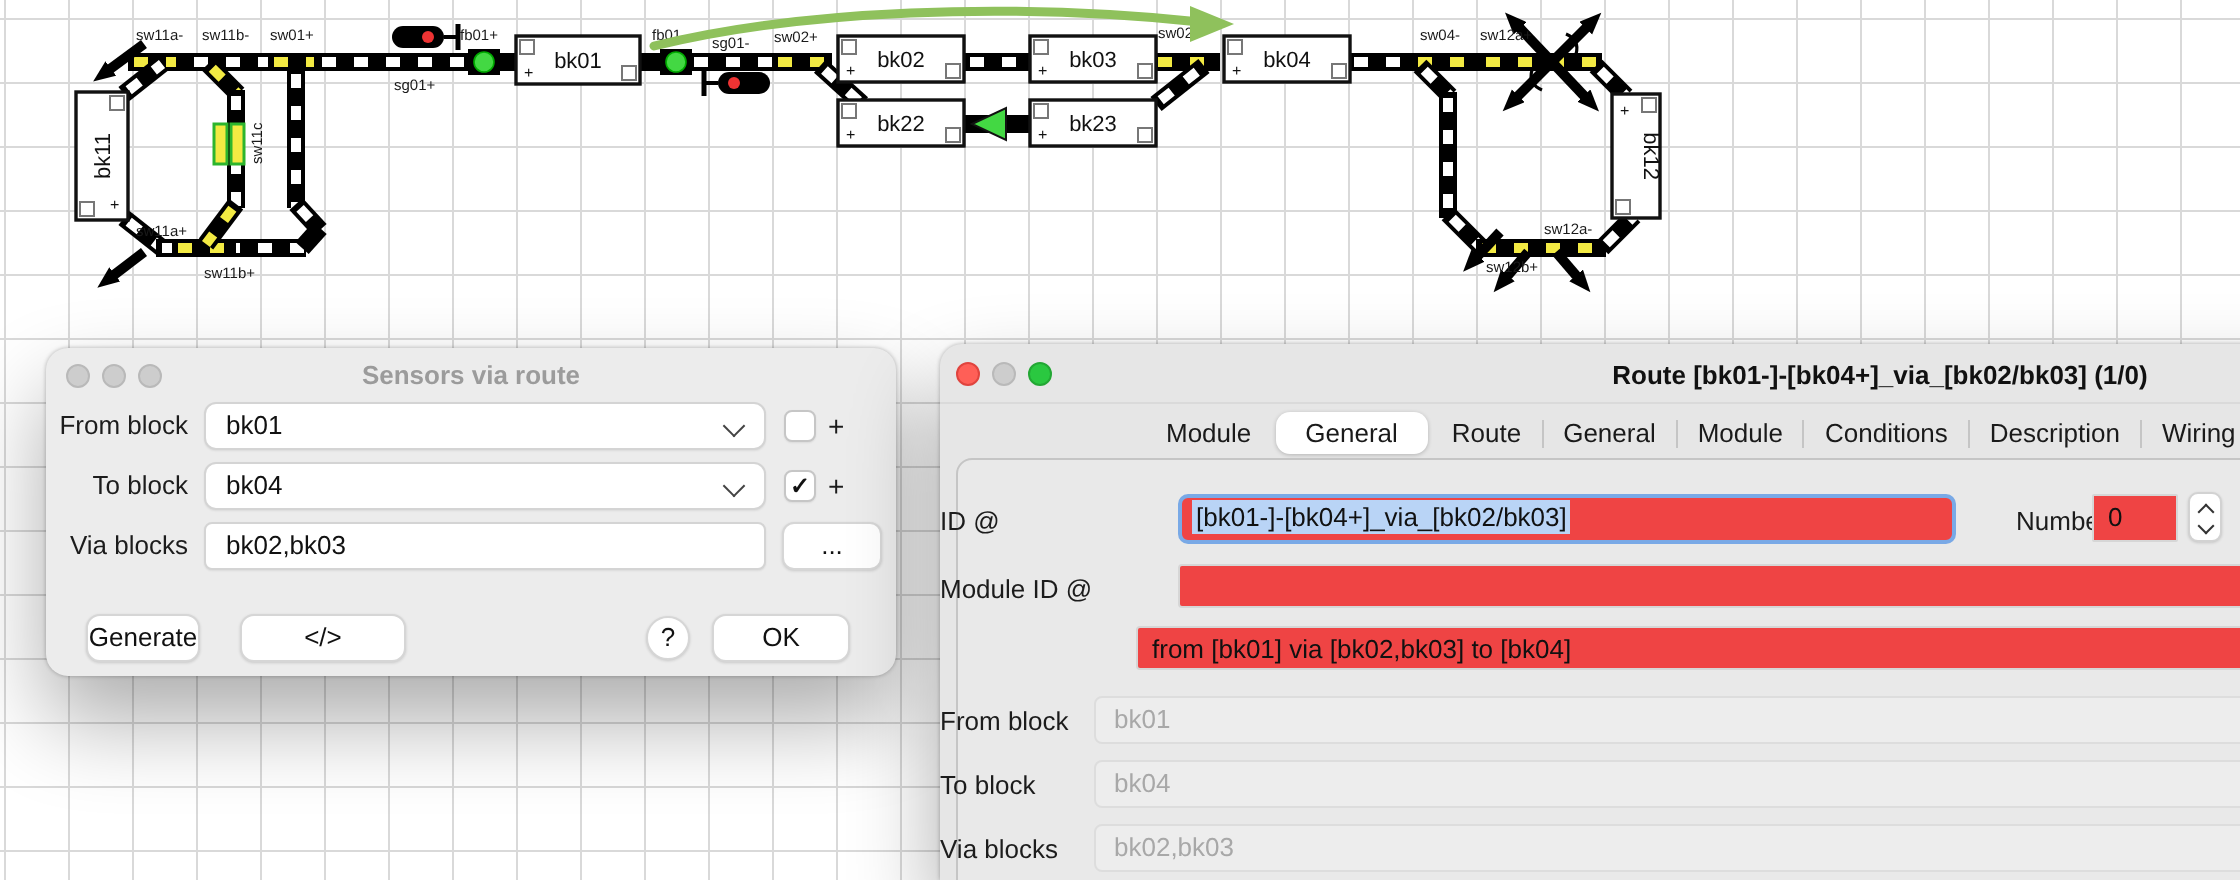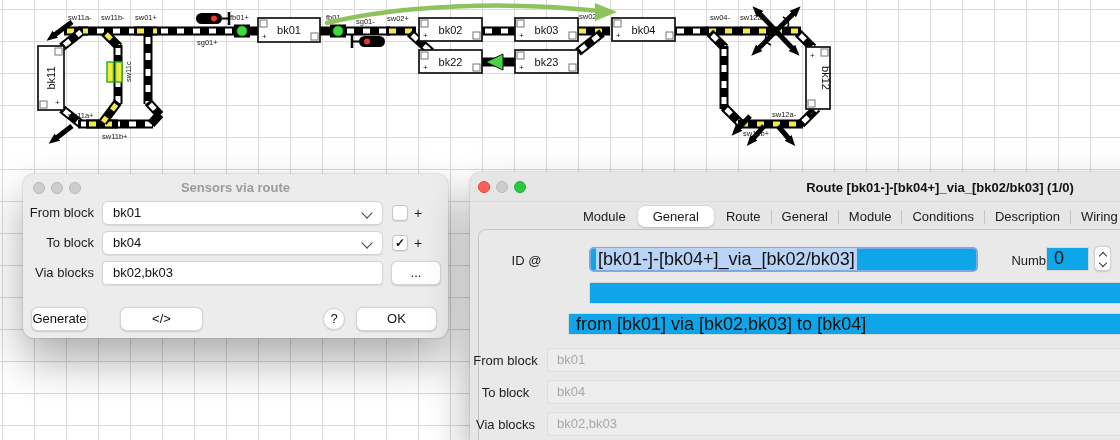--- a/index.html
+++ b/index.html
@@ -44,23 +44,23 @@
   
   #route-dlg{left:470px;top:172px;width:940px;height:268px;background:#e6e6e6;border-radius:11px 11px 0 0}
   #route-dlg .titlebar{height:30px;line-height:31px;color:#111;border-bottom:1px solid #dadada;box-sizing:border-box}
   .tabs{position:absolute;left:0;top:32px;height:25px;width:100%;display:flex;align-items:center;padding-left:103px;box-sizing:border-box}
   .tab{font-size:13px;color:#1a1a1a;padding:3px 10px;white-space:nowrap}
   .tab.sel{background:#fff;border-radius:7px;padding:3px 15px;margin:0 2px;
            box-shadow:0 .5px 2px rgba(0,0,0,.22)}
   .tabsep{width:1px;height:14px;background:#c5c5c5;flex:none}
   .nb-panel{position:absolute;left:8px;top:57px;width:948px;height:230px;background:#e9e9e9;
             border:1px solid #c5c5c5;border-radius:8px}
-  .r-label{position:absolute;text-align:center;font-size:13px;color:#1c1c1c;line-height:25px}
-  .r-input{position:absolute;background:#0ea5e9;border:1px solid #d6d6d6;border-radius:3px;box-sizing:border-box;
-           font-size:18px;color:#111;line-height:21px;padding-left:7px}
+  .r-label{position:absolute;text-align:left;font-size:13px;color:#1c1c1c;line-height:25px}
+  .r-input{position:absolute;background:#ef4444;border:1px solid #d6d6d6;border-radius:3px;box-sizing:border-box;
+           font-size:13px;color:#111;line-height:21px;padding-left:7px}
   #id-input{border:2.5px solid #79a9e6;border-radius:5px;line-height:20px;padding-left:5px}
   #id-input .sel-text{background:#b9d4f6;padding:1px 2px}
   .r-disabled{position:absolute;background:#ededed;border:1px solid #dddddd;border-radius:4px;box-sizing:border-box;
               font-size:13px;color:#a8a8a8;line-height:22px;padding-left:9px}
   .stepper{position:absolute;width:17px;height:25px;background:#fff;border:1px solid #d2d2d2;border-radius:5px;
            box-sizing:border-box;box-shadow:0 .5px 1.5px rgba(0,0,0,.15)}
   .chev-up,.chev-dn{position:absolute;left:5px;width:5px;height:5px;border-left:1.6px solid #333;border-top:1.6px solid #333}
   .chev-up{top:6px;transform:rotate(45deg)}
   .chev-dn{top:13px;transform:rotate(225deg)}
 </style>
@@ -241,24 +241,24 @@
     <span>✓</span>
   </div>
   <div class="plus-lbl" style="left:391px;top:57px">+</div>
 
   <div class="g-label" style="top:87px">Via blocks</div>
   <div class="field" style="left:79px;top:87px;width:281px;border-radius:4px">
     <span>bk02,bk03</span>
   </div>
   <div class="btn" style="left:368px;top:87px;width:50px;border-radius:6px">...</div>
 
-  <div class="btn" style="left:8px;top:133px;width:57px">Generate</div>
+  <div class="btn" style="left:20px;top:133px;width:57px">Generate</div>
   <div class="btn" style="left:97px;top:133px;width:83px">&lt;/&gt;</div>
   <div class="btn round" style="left:300px;top:134px">?</div>
-  <div class="btn" style="left:333px;top:133px;width:81px">OK</div>
+  <div class="btn" style="left:333px;top:133px;width:69px">OK</div>
 </div>
 
 <div class="dlg" id="route-dlg">
   <div class="titlebar">Route [bk01-]-[bk04+]_via_[bk02/bk03] (1/0)</div>
   <span class="light" style="left:8px;top:9px;background:#ff5f57;border:1px solid #e0443e"></span>
   <span class="light" style="left:26px;top:9px;background:#cdcdcd;border:1px solid #b9b9b9"></span>
   <span class="light" style="left:44px;top:9px;background:#2ac840;border:1px solid #23a734"></span>
 
   <div class="tabs">
     <span class="tab">Module</span>
@@ -282,20 +282,21 @@
   <div class="r-input" id="id-input" style="left:119px;top:75px;width:389px;height:25px">
     <span class="sel-text">[bk01-]-[bk04+]_via_[bk02/bk03]</span>
   </div>
   <div class="r-label" style="left:538px;top:76px;width:53px">Number</div>
   <div class="r-input" style="left:576px;top:75px;width:43px;height:24px;border-radius:1px">0</div>
   <div class="stepper" style="left:624px;top:74px">
     <span class="chev-up"></span>
     <span class="chev-dn"></span>
   </div>
 
+  <div class="r-label" style="left:0;top:110px;width:113px">Module ID @</div>
   <div class="r-input" style="left:119px;top:110px;width:814px;height:22px;border-radius:2px"></div>
 
   <div class="r-input" style="left:98px;top:141px;width:835px;height:22px;border-radius:2px">from [bk01] via [bk02,bk03] to [bk04]</div>
 
   <div class="r-label" style="left:0;top:176px;width:71px">From block</div>
   <div class="r-disabled" style="left:77px;top:176px;width:856px;height:24px">bk01</div>
 
   <div class="r-label" style="left:0;top:208px;width:71px">To block</div>
   <div class="r-disabled" style="left:77px;top:208px;width:856px;height:24px">bk04</div>
 

